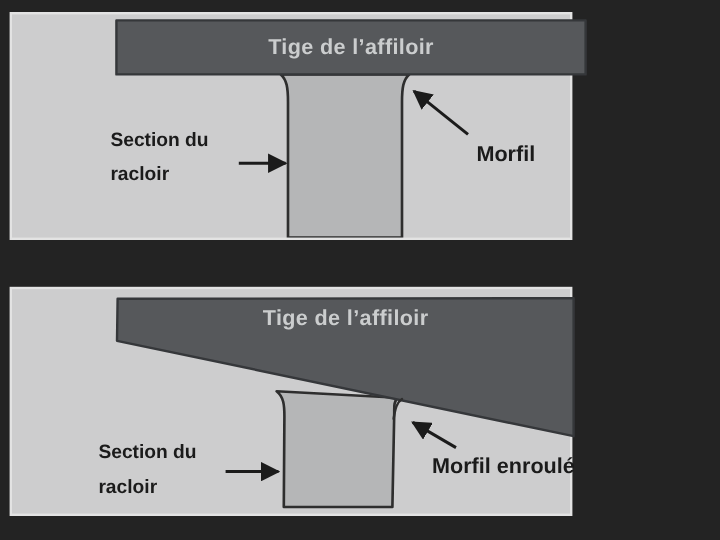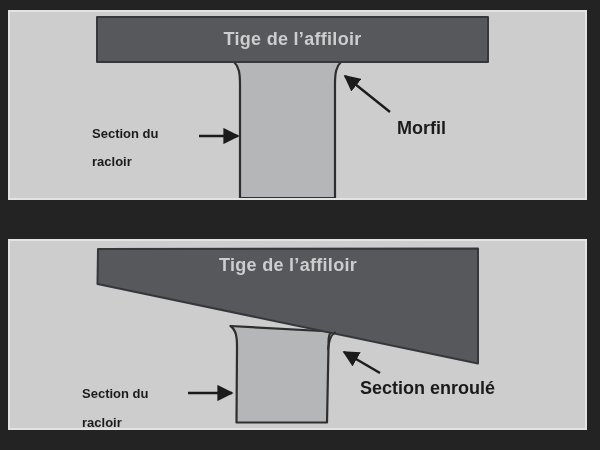--- a/index.html
+++ b/index.html
@@ -4,42 +4,42 @@
 <style>
   html,body{margin:0;padding:0;}
   body{
     width:600px;height:450px;
     background:var(--c-bg,#232323);
     font-family:"Liberation Sans","DejaVu Sans",sans-serif;
     position:relative;overflow:hidden;
   }
   .stage{position:absolute;inset:0;}
   .panel{
-    position:absolute;left:10px;width:575px;
+    position:absolute;left:10px;width:465px;
     background:var(--c-panel,#cdcdce);
     box-shadow:0 0 0 2px var(--c-panel-edge,#e3e3e3);
   }
   .panel-top{top:12px;height:186px;}
   .panel-bottom{top:241px;height:187px;}
   .panel svg{position:absolute;left:0;top:0;display:block;}
 
   .rod-shape{fill:var(--c-rod,#56585b);stroke:var(--c-rod-border,#35373a);stroke-width:2;stroke-linejoin:round;}
   .scraper-shape{fill:var(--c-scraper,#b5b6b7);stroke:var(--c-scraper-border,#2e2e2e);stroke-width:2.2;stroke-linejoin:round;}
   .burr-line{fill:none;stroke:var(--c-scraper-border,#2e2e2e);stroke-width:2;stroke-linecap:round;}
   .arrow-line{stroke:var(--c-ink,#1b1b1b);stroke-width:2.5;}
 
   .label{position:absolute;color:var(--c-ink,#1b1b1b);font-weight:bold;white-space:nowrap;}
   .rod-label{
     position:absolute;color:var(--c-rod-text,#cbcdce);
     font-weight:bold;font-size:18px;letter-spacing:.3px;
     text-align:center;white-space:nowrap;
   }
   .p1-rod-label{left:87px;top:5px;width:391px;line-height:45px;}
   .p2-rod-label{left:88px;top:11px;width:380px;line-height:26px;}
-  .side-label{font-size:13px;line-height:28px;margin-top:16px;}
+  .side-label{font-size:16px;line-height:28px;}
   .p1-side-label{left:82px;top:92px;}
   .p2-side-label{left:72px;top:122px;line-height:29px;}
   .burr-label{font-size:18px;}
   .p1-burr-label{left:387px;top:106px;}
   .p2-burr-label{left:350px;top:137px;}
 </style>
 </head>
 <body>
 
 <div class="stage">
@@ -94,16 +94,16 @@
       <line class="arrow-line" x1="370" y1="132" x2="334" y2="111" marker-end="url(#ah2)"></line>
     </svg>
 
     <div class="rod-label p2-rod-label">Tige de l’affiloir</div>
 
     <div class="label side-label p2-side-label">
       <div>Section du</div>
       <div>racloir</div>
     </div>
 
-    <div class="label burr-label p2-burr-label">Section enroulé</div>
+    <div class="label burr-label p2-burr-label">Morfil enroulé</div>
   </section>
 
 </div>
 
 </body></html>

